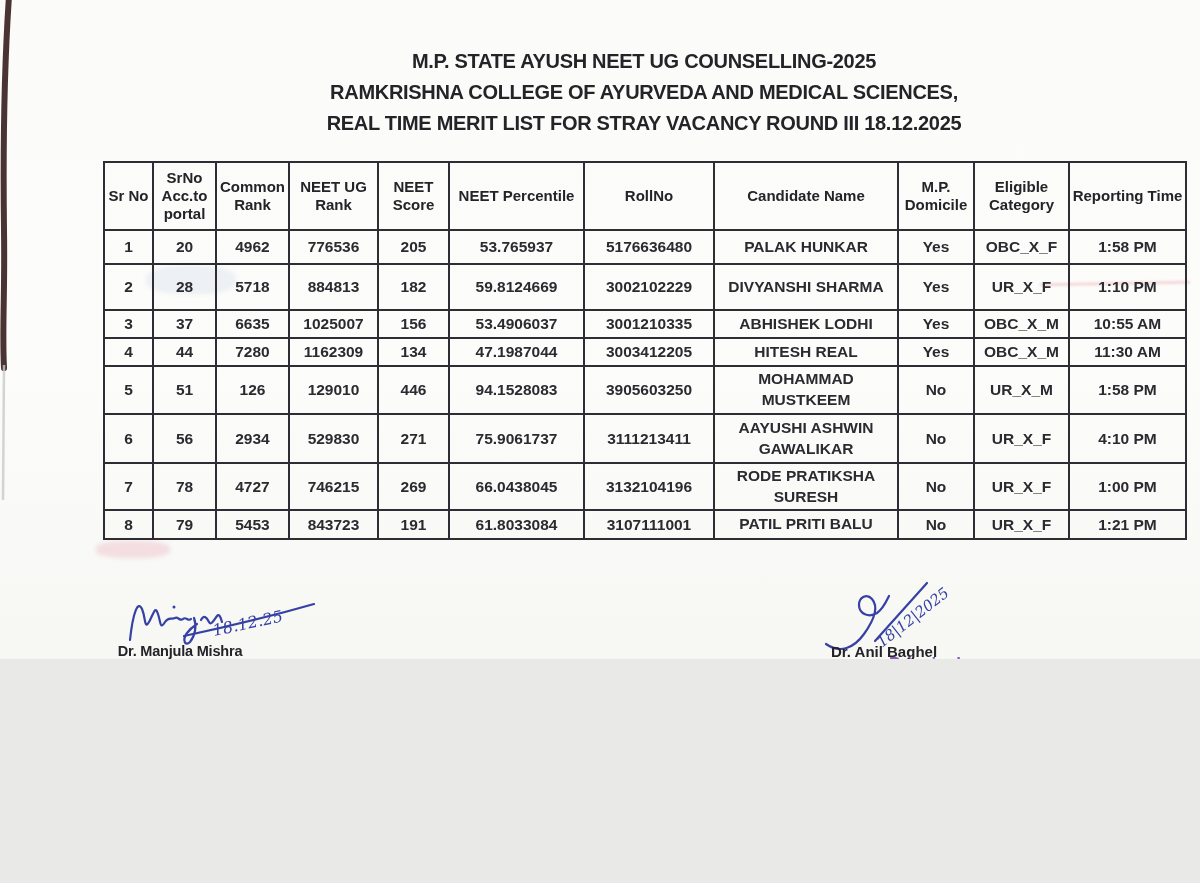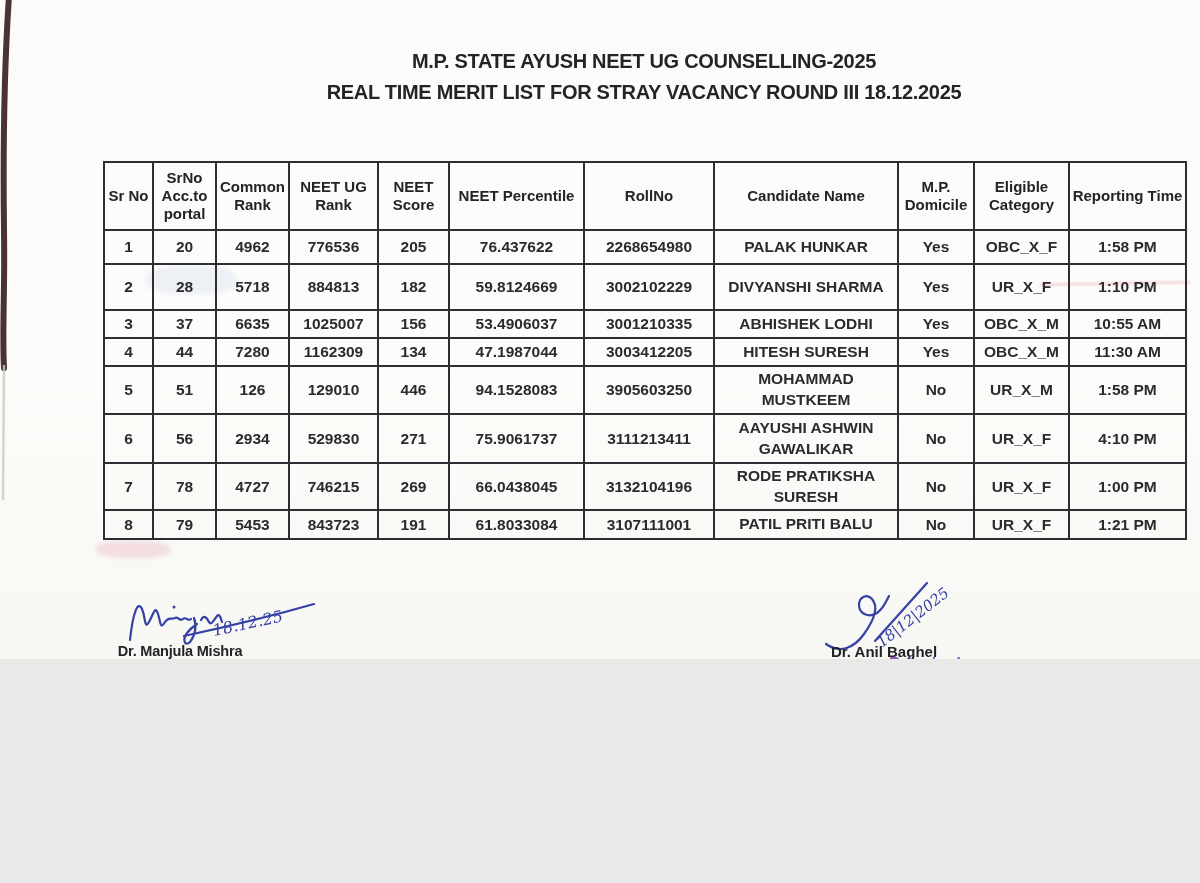--- a/index.html
+++ b/index.html
@@ -72,20 +72,21 @@
     <path d="M9,-4 C4,70 3,150 4,230 C5,295 2,330 4,368" stroke="#3a2222" stroke-width="6" fill="none" stroke-linecap="round" opacity="0.92"></path>
     <path d="M4,365 C4,405 3,450 3,500" stroke="#c9c9c6" stroke-width="2.5" fill="none" opacity="0.8"></path>
   </svg>
 
   <div class="smudge smudge-blue"></div>
   <div class="smudge smudge-pink"></div>
   <div class="smudge smudge-line"></div>
 
   <div class="doc-header">
     <div class="t1">M.P. STATE AYUSH NEET UG COUNSELLING-2025</div>
+    <div class="t1">RAMKRISHNA COLLEGE OF AYURVEDA AND MEDICAL SCIENCES,</div>
     <div class="t1">REAL TIME MERIT LIST FOR STRAY VACANCY ROUND III  18.12.2025</div>
   </div>
 
   <table class="merit-table">
     <colgroup>
       <col style="width:49px">
         <col style="width:63px">
         <col style="width:73px">
         <col style="width:89px">
       <col style="width:71px">
@@ -111,22 +112,22 @@
           <th>Reporting Time</th>
         </tr>
     </thead>
     <tbody>
         <tr>
           <td>1</td>
           <td>20</td>
           <td>4962</td>
           <td>776536</td>
           <td>205</td>
-          <td>76.437622</td>
-          <td>2268654980</td>
+          <td>53.765937</td>
+          <td>5176636480</td>
           <td>PALAK HUNKAR</td>
           <td>Yes</td>
           <td>OBC_X_F</td>
           <td>1:58 PM</td>
         </tr>
         <tr>
           <td>2</td>
           <td>28</td>
           <td>5718</td>
           <td>884813</td>
@@ -152,21 +153,21 @@
           <td>10:55 AM</td>
         </tr>
         <tr>
           <td>4</td>
           <td>44</td>
           <td>7280</td>
           <td>1162309</td>
           <td>134</td>
           <td>47.1987044</td>
           <td>3003412205</td>
-          <td>HITESH SURESH</td>
+          <td>HITESH REAL</td>
           <td>Yes</td>
           <td>OBC_X_M</td>
           <td>11:30 AM</td>
         </tr>
         <tr>
           <td>5</td>
           <td>51</td>
           <td>126</td>
           <td>129010</td>
           <td>446</td>

